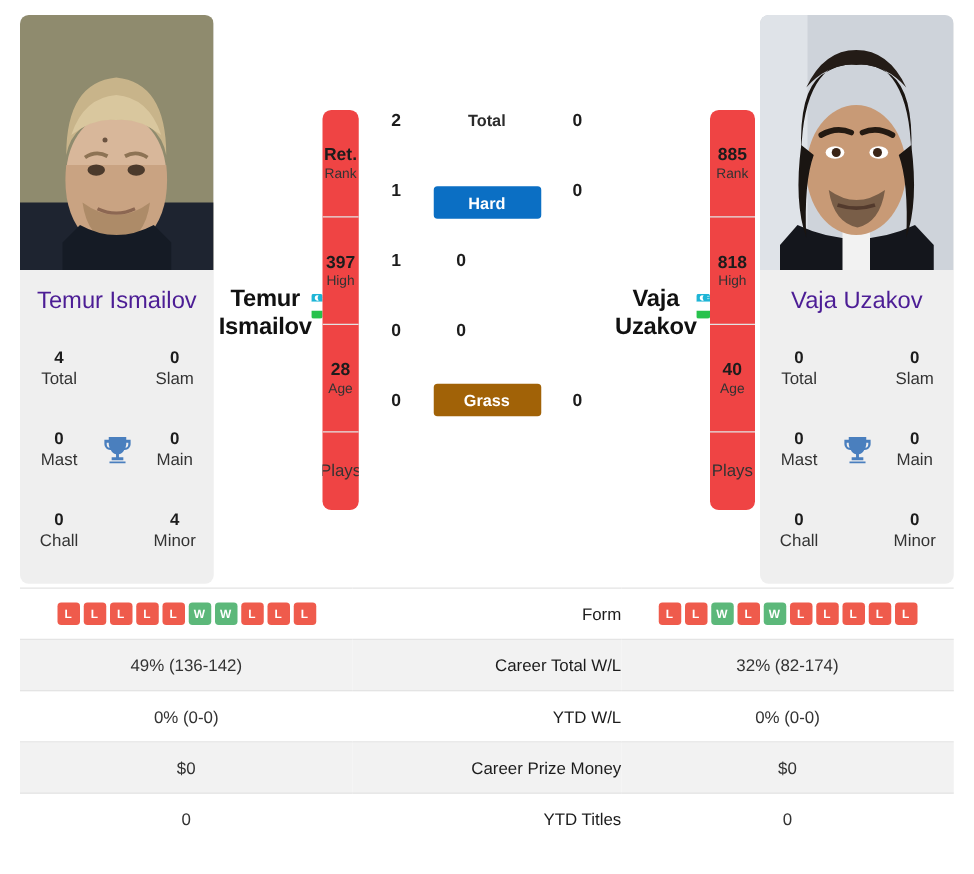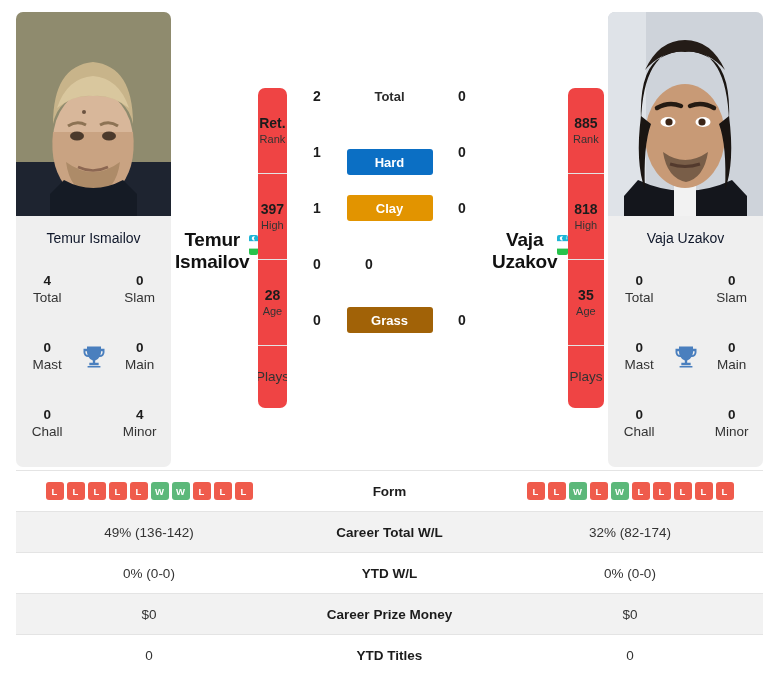--- a/index.html
+++ b/index.html
@@ -34,22 +34,22 @@
     flex-direction: column;
   }
   .photo {
     width: 100%;
     height: 204px;
     position: relative;
     overflow: hidden;
   }
   .photo-name {
     text-align: center;
-    font-size: 14px;
-    color: #0f172a;
+    font-size: 19px;
+    color: #4c1d95;
     padding: 14px 4px 10px 4px;
   }
   .titles-grid {
     flex: 1;
     display: grid;
     grid-template-columns: 1fr auto 1fr;
     grid-template-rows: 1fr 1fr 1fr;
     align-items: center;
     padding: 0 6px 10px 6px;
   }
@@ -165,23 +165,24 @@
   }
   .cmp-table tr { border-top: 1px solid #e4e4e4; }
   .cmp-table td {
     height: 41px;
     text-align: center;
     vertical-align: middle;
     font-size: 13.5px;
     color: #333;
   }
   .cmp-table td.lbl {
-    font-weight: bold;
+    font-weight: normal;
     color: #1c1c1c;
     width: 215px;
+    text-align: right;
   }
   .cmp-table tr.alt { background: #f2f2f2; }
   .form-cell { padding: 0 4px; }
   .form-strip {
     display: flex;
     justify-content: center;
     gap: 3px;
   }
   .fbadge {
     width: 18px;
@@ -312,23 +313,20 @@
       <div class="surf-row">
         <div class="surf-val">1</div>
         <div class="surf-mid">
           <div class="surf-pill" id="pill-hard" style="background: rgb(11, 111, 196); margin-top: 20px;">Hard</div>
         </div>
         <div class="surf-val">0</div>
       </div>
 
       <div class="surf-row">
         <div class="surf-val">1</div>
-        <div class="surf-mid">
-          <div class="surf-pill" id="pill-clay" style="background: rgb(226, 148, 0);">Clay</div>
-        </div>
         <div class="surf-val">0</div>
       </div>
 
       <div class="surf-row">
         <div class="surf-val">0</div>
         <div class="surf-val">0</div>
       </div>
 
       <div class="surf-row">
         <div class="surf-val">0</div>
@@ -359,21 +357,21 @@
       <div class="rank-card right-card">
         <div class="rc-row">
           <div class="rc-num">885</div>
           <div class="rc-lbl">Rank</div>
         </div>
         <div class="rc-row">
           <div class="rc-num">818</div>
           <div class="rc-lbl">High</div>
         </div>
         <div class="rc-row">
-          <div class="rc-num">35</div>
+          <div class="rc-num">40</div>
           <div class="rc-lbl">Age</div>
         </div>
         <div class="rc-row">
           <div class="rc-plays">Plays</div>
         </div>
       </div>
     </div>
 
     <div class="player-col">
       <div class="photo-card">

